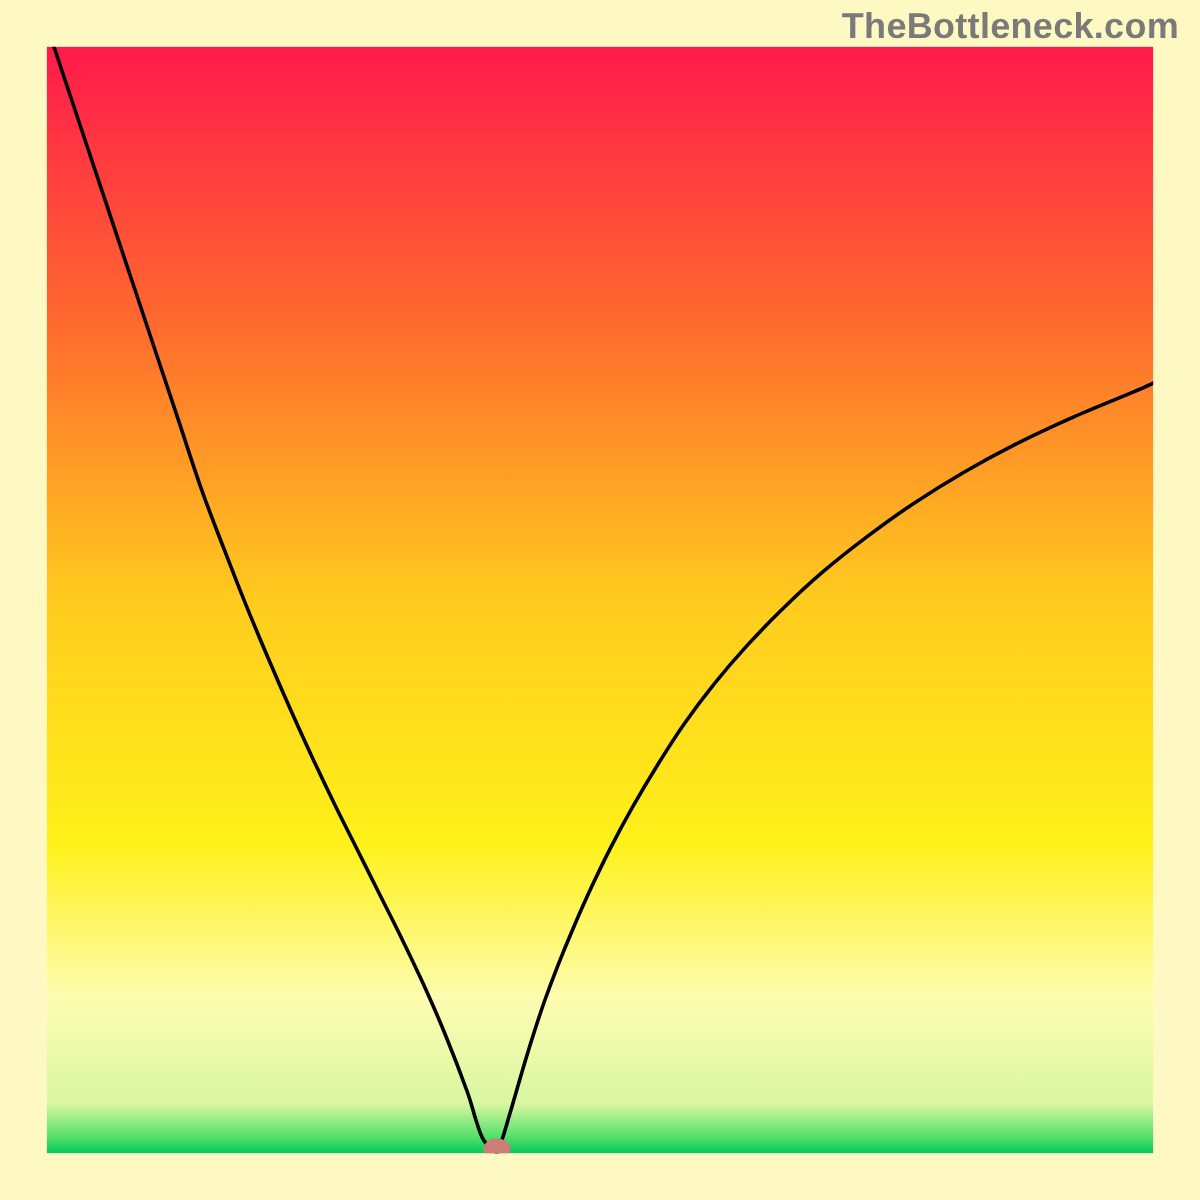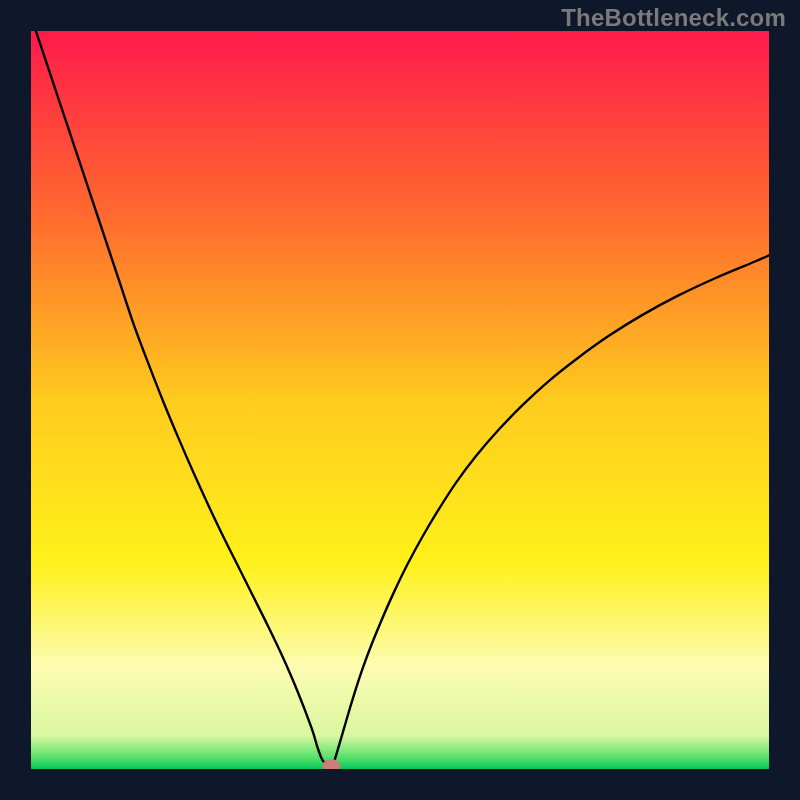--- a/index.html
+++ b/index.html
@@ -7,21 +7,21 @@
     padding: 0;
     width: 800px;
     height: 800px;
     background: #000;
     overflow: hidden;
     font-family: Arial, Helvetica, sans-serif;
   }
   .frame {
     position: absolute;
     inset: 0;
-    background: #0f172a;
+    background: #fef9c3;
   }
   .watermark {
     position: absolute;
     top: 4px;
     right: 14px;
     color: #7a7a7a;
     font-size: 24px;
     font-weight: 600;
     letter-spacing: 0.2px;
     z-index: 20;

